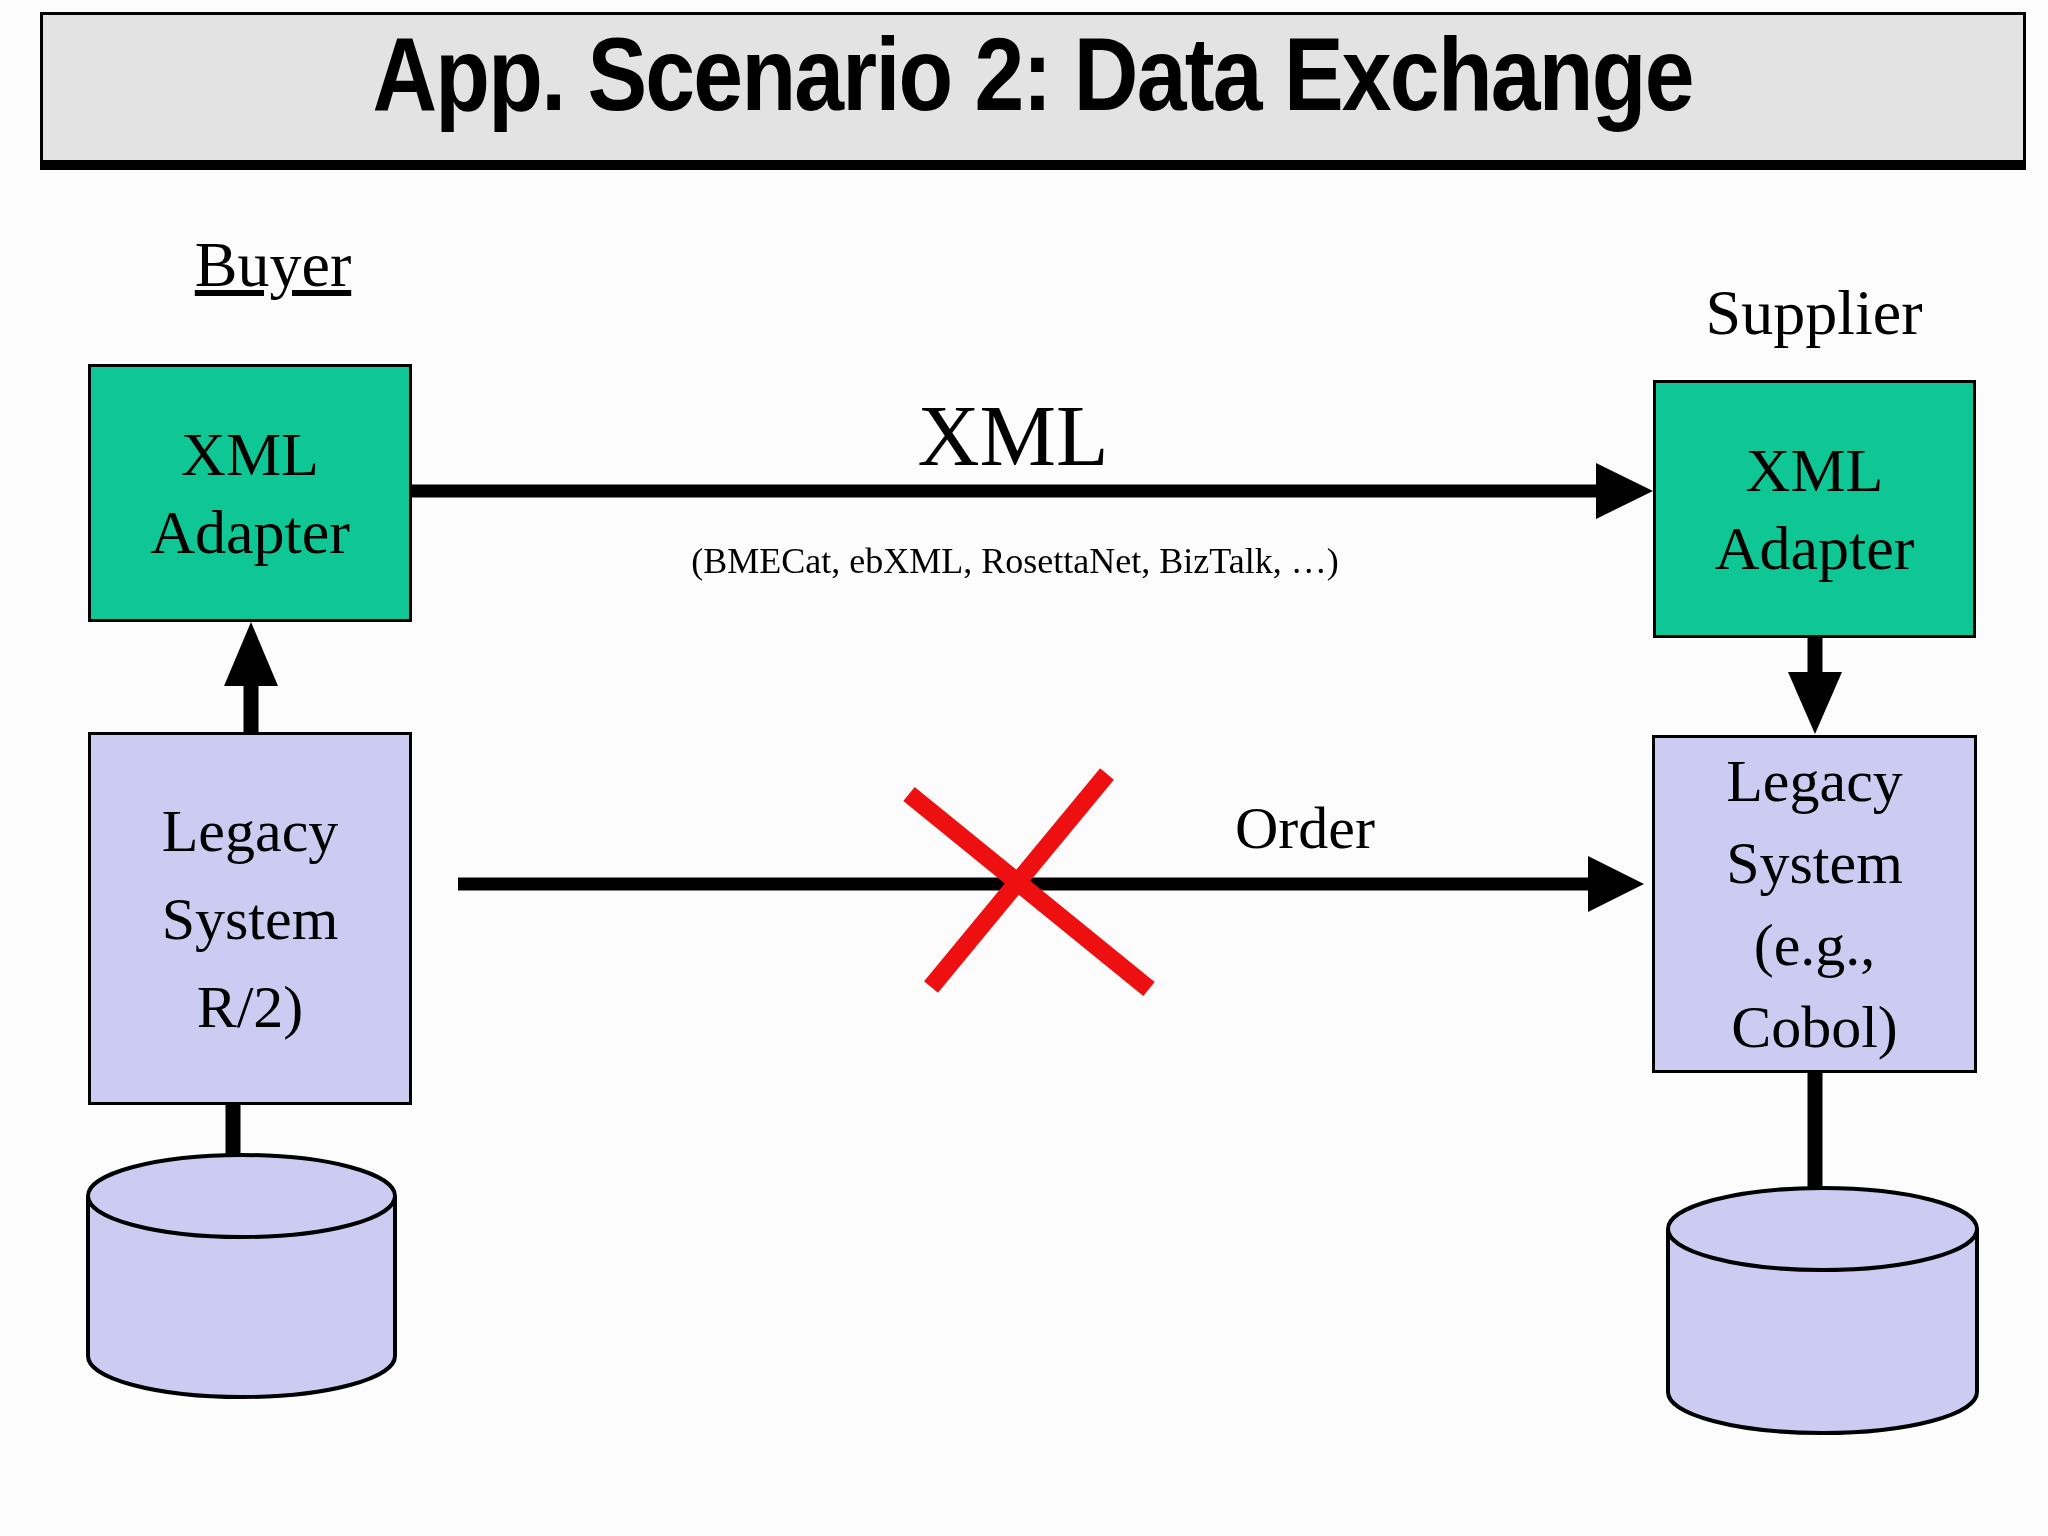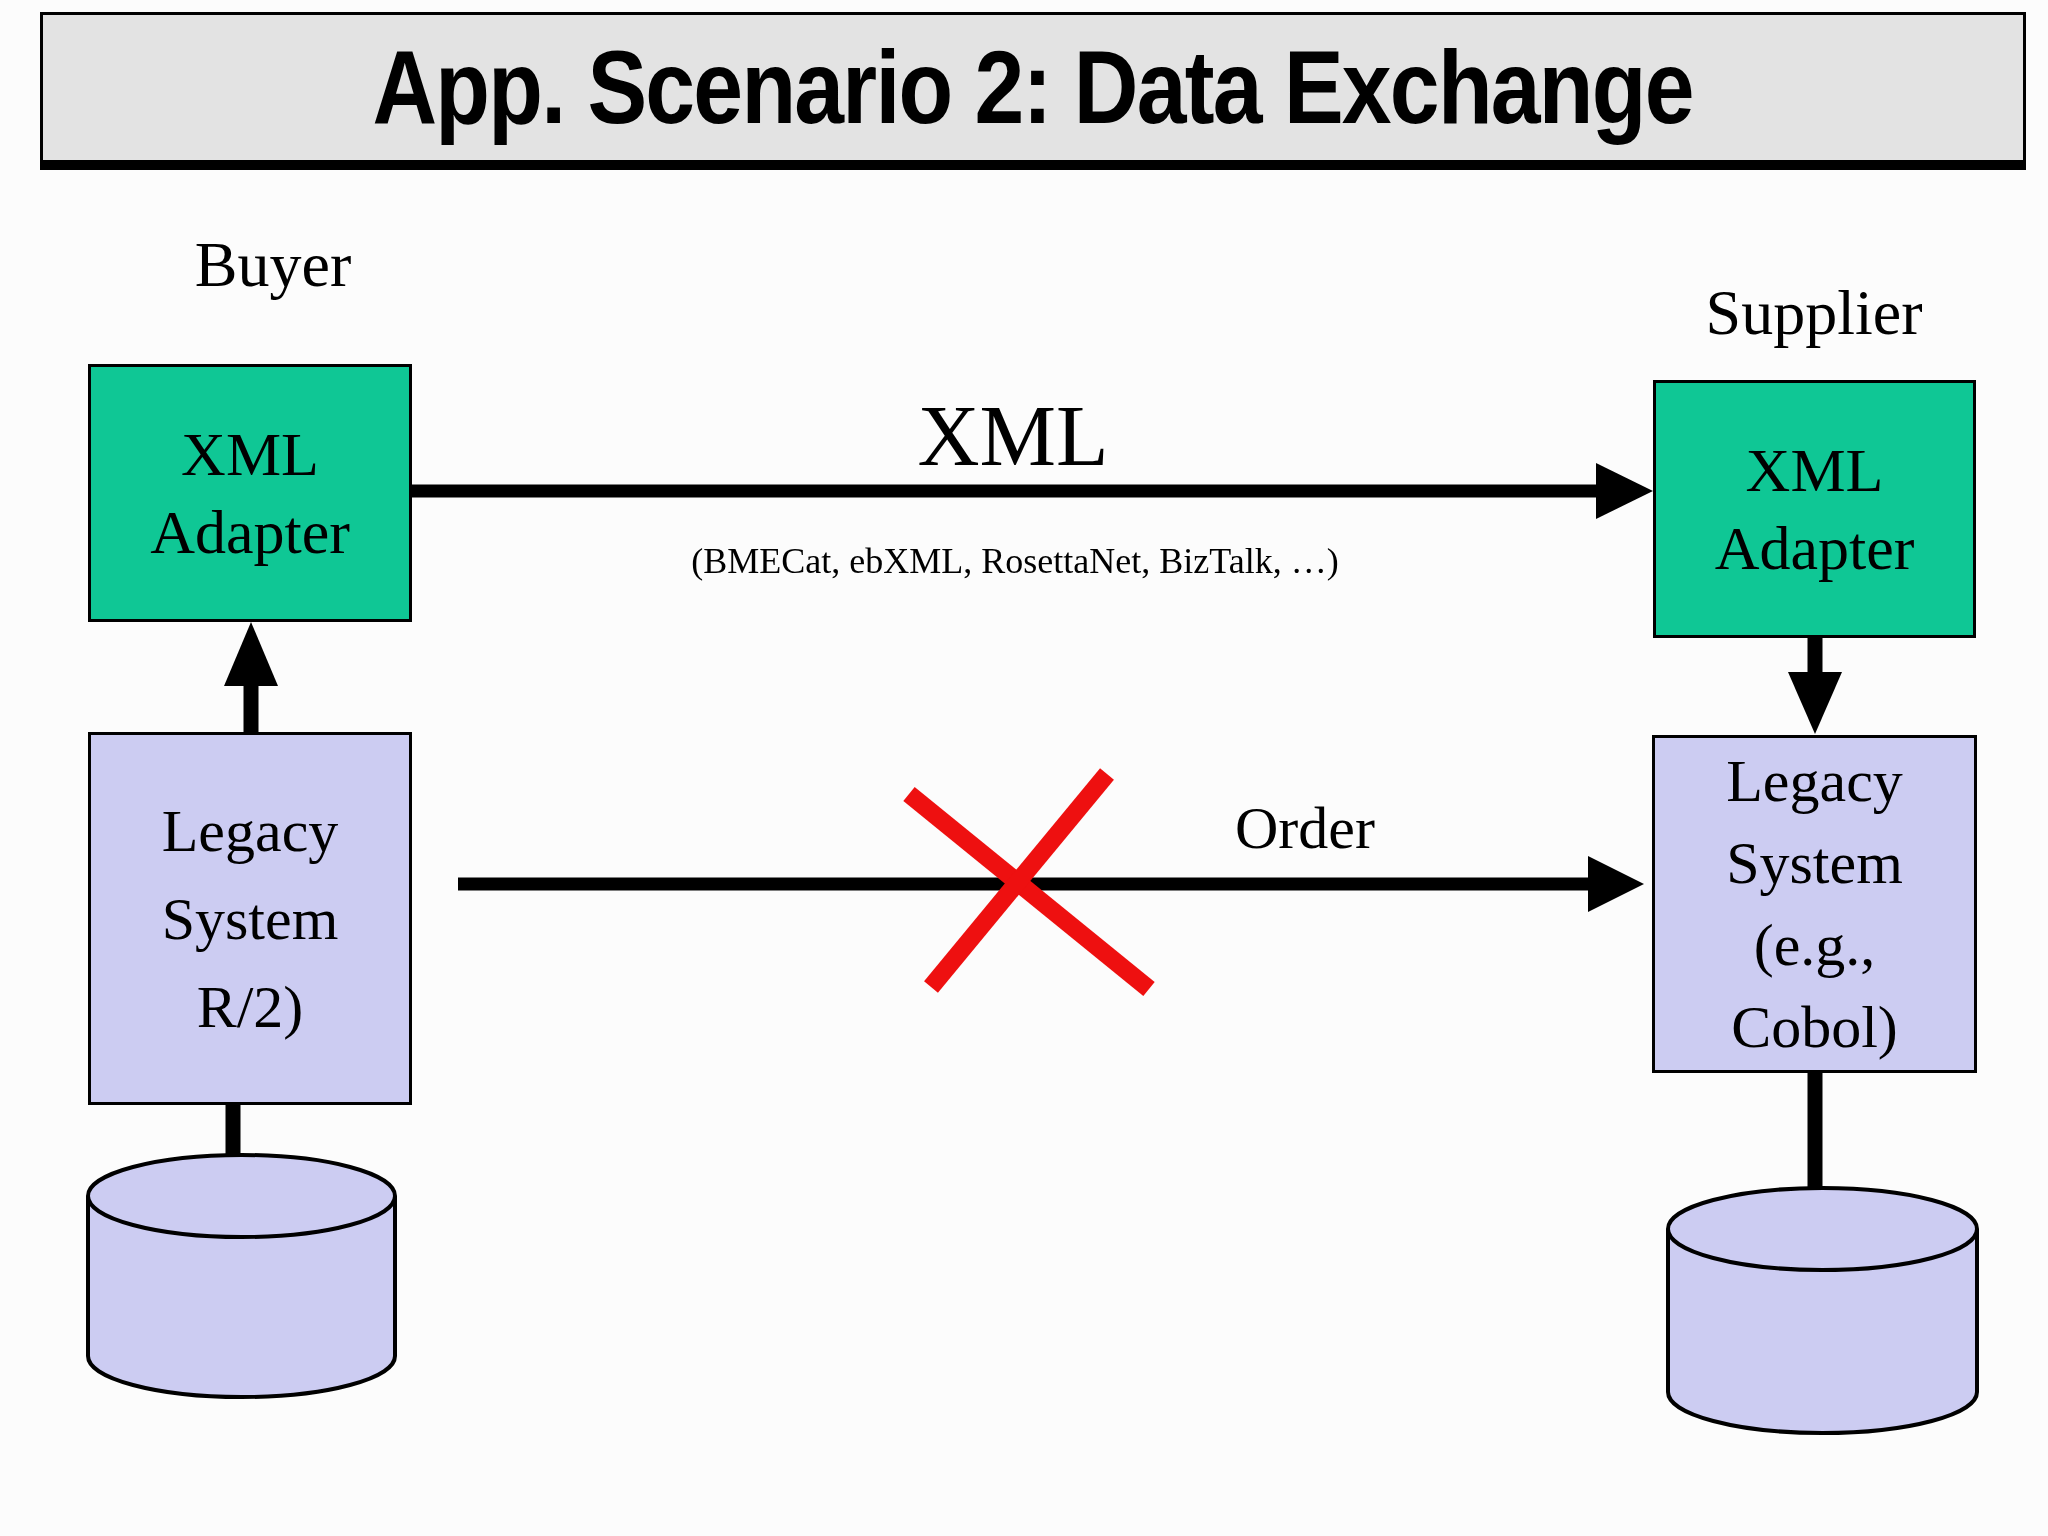--- a/index.html
+++ b/index.html
@@ -4,30 +4,30 @@
 <style>
   html,body{margin:0;padding:0;background:#ffffff;}
   .slide{
     position:relative;width:2048px;height:1536px;overflow:hidden;
     background:#fcfcfc;font-family:"Liberation Serif", serif;color:#000;
   }
   
   .title-bar{
     position:absolute;left:40px;top:12px;width:1986px;height:158px;
     border:3px solid #000;border-bottom-width:10px;
-    box-sizing:border-box;display:flex;align-items:center;justify-content:center;
+    box-sizing:border-box;display:flex;align-items:flex-start;justify-content:center;
   }
   .title-bar h1{
     margin:0;font-family:"Liberation Sans", sans-serif;font-weight:bold;
     font-size:104px;white-space:nowrap;
     transform:scaleX(0.86);transform-origin:center;letter-spacing:-2px;
   }
   
   .actor{position:absolute;font-size:64px;text-align:center;white-space:nowrap;}
-  .actor.buyer{left:108px;top:228px;width:330px;}
+  .actor.buyer{left:108px;top:228px;width:330px;text-decoration:underline;}
   .actor.supplier{left:1634px;top:252px;width:360px;margin-top:24px;}
   
   .node{
     position:absolute;box-sizing:border-box;border:3px solid #000;
     display:flex;flex-direction:column;align-items:center;justify-content:center;
     text-align:center;
   }
   .node .ln{display:block;}
   .adapter-left{left:88px;top:364px;width:324px;height:258px;font-size:62px;line-height:78px;}
   .adapter-right{left:1653px;top:380px;width:323px;height:258px;font-size:62px;line-height:78px;}

